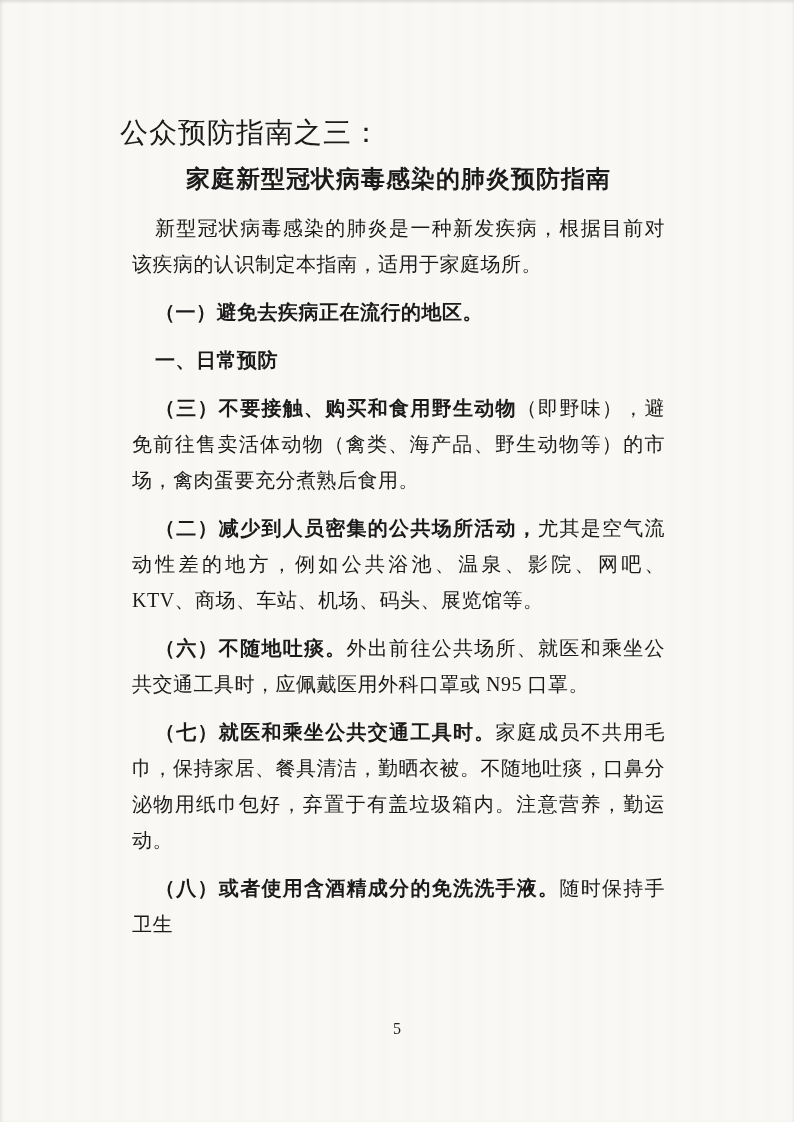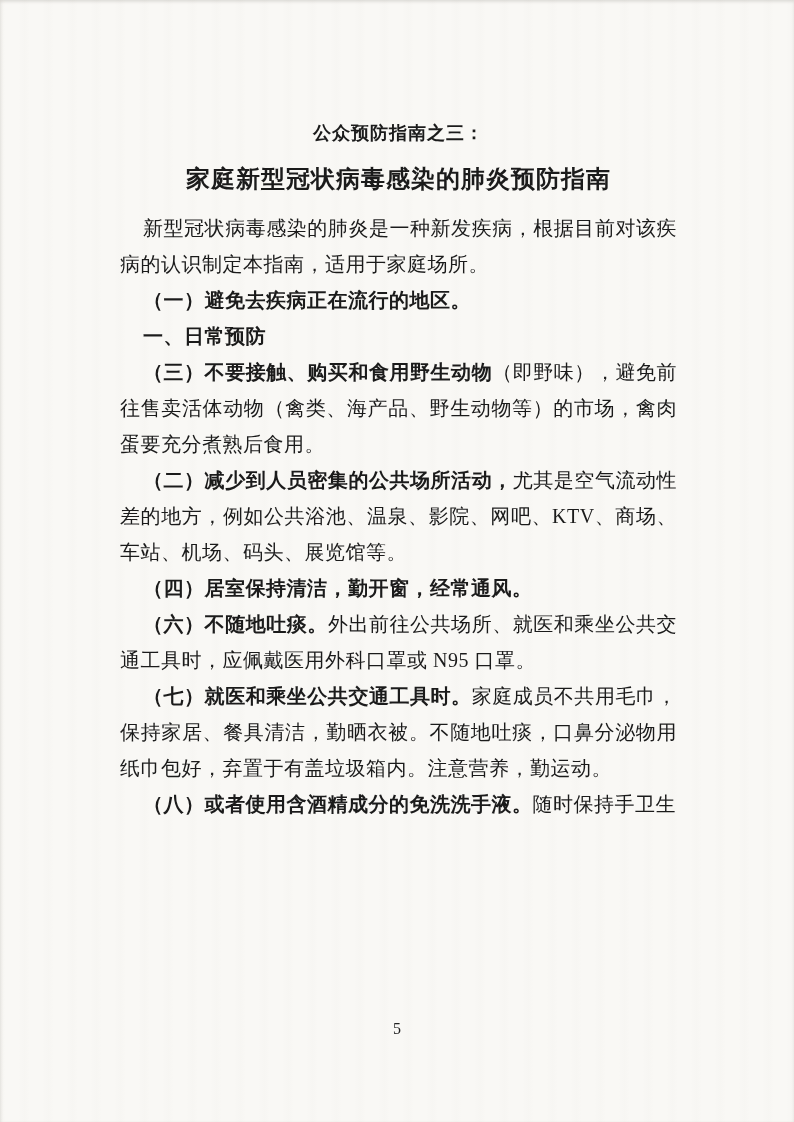--- a/index.html
+++ b/index.html
@@ -22,43 +22,42 @@
     color: #1b1b1b;
     overflow: hidden;
   }
   .content {
     position: absolute;
     left: 120px;
     top: 118px;
     width: 557px;
   }
   .doc-header {
-    font-size: 18px;
-    font-weight: 700;
+    font-size: 28px;
+    font-weight: 400;
     line-height: 30px;
     letter-spacing: 1px;
     margin: 0 0 14px 0;
-    text-align: center;
   }
   .doc-title {
     font-size: 24px;
     font-weight: 700;
     line-height: 34px;
     letter-spacing: 1px;
     text-align: center;
     margin: 0 0 14px 0;
   }
   .para {
     font-size: 20px;
     line-height: 36px;
     letter-spacing: 0.5px;
     text-indent: 23px;
     text-align: justify;
     text-align-last: left;
-    margin: 0;
+    margin: 12px;
   }
   .section-heading {
     font-weight: 700;
   }
   .lead {
     font-weight: 700;
   }
   .page-number {
     position: absolute;
     left: 0;
@@ -83,21 +82,20 @@
     <p class="para">新型冠状病毒感染的肺炎是一种新发疾病，根据目前对该疾病的认识制定本指南，适用于家庭场所。</p>
 
     <p class="para"><span class="lead">（一）避免去疾病正在流行的地区。</span><span></span></p>
 
     <p class="para section-heading">一、日常预防</p>
 
     <p class="para"><span class="lead">（三）不要接触、购买和食用野生动物</span><span>（即野味），避免前往售卖活体动物（禽类、海产品、野生动物等）的市场，禽肉蛋要充分煮熟后食用。</span></p>
 
     <p class="para"><span class="lead">（二）减少到人员密集的公共场所活动，</span><span>尤其是空气流动性差的地方，例如公共浴池、温泉、影院、网吧、KTV、商场、车站、机场、码头、展览馆等。</span></p>
 
-    <p class="para"><span class="lead">（四）居室保持清洁，勤开窗，经常通风。</span><span></span></p>
 
 
     <p class="para"><span class="lead">（六）不随地吐痰。</span><span>外出前往公共场所、就医和乘坐公共交通工具时，应佩戴医用外科口罩或 N95 口罩。</span></p>
 
     <p class="para"><span class="lead">（七）就医和乘坐公共交通工具时。</span><span>家庭成员不共用毛巾，保持家居、餐具清洁，勤晒衣被。不随地吐痰，口鼻分泌物用纸巾包好，弃置于有盖垃圾箱内。注意营养，勤运动。</span></p>
 
     <p class="para"><span class="lead">（八）或者使用含酒精成分的免洗洗手液。</span><span>随时保持手卫生</span></p>
 
   </div>
 

